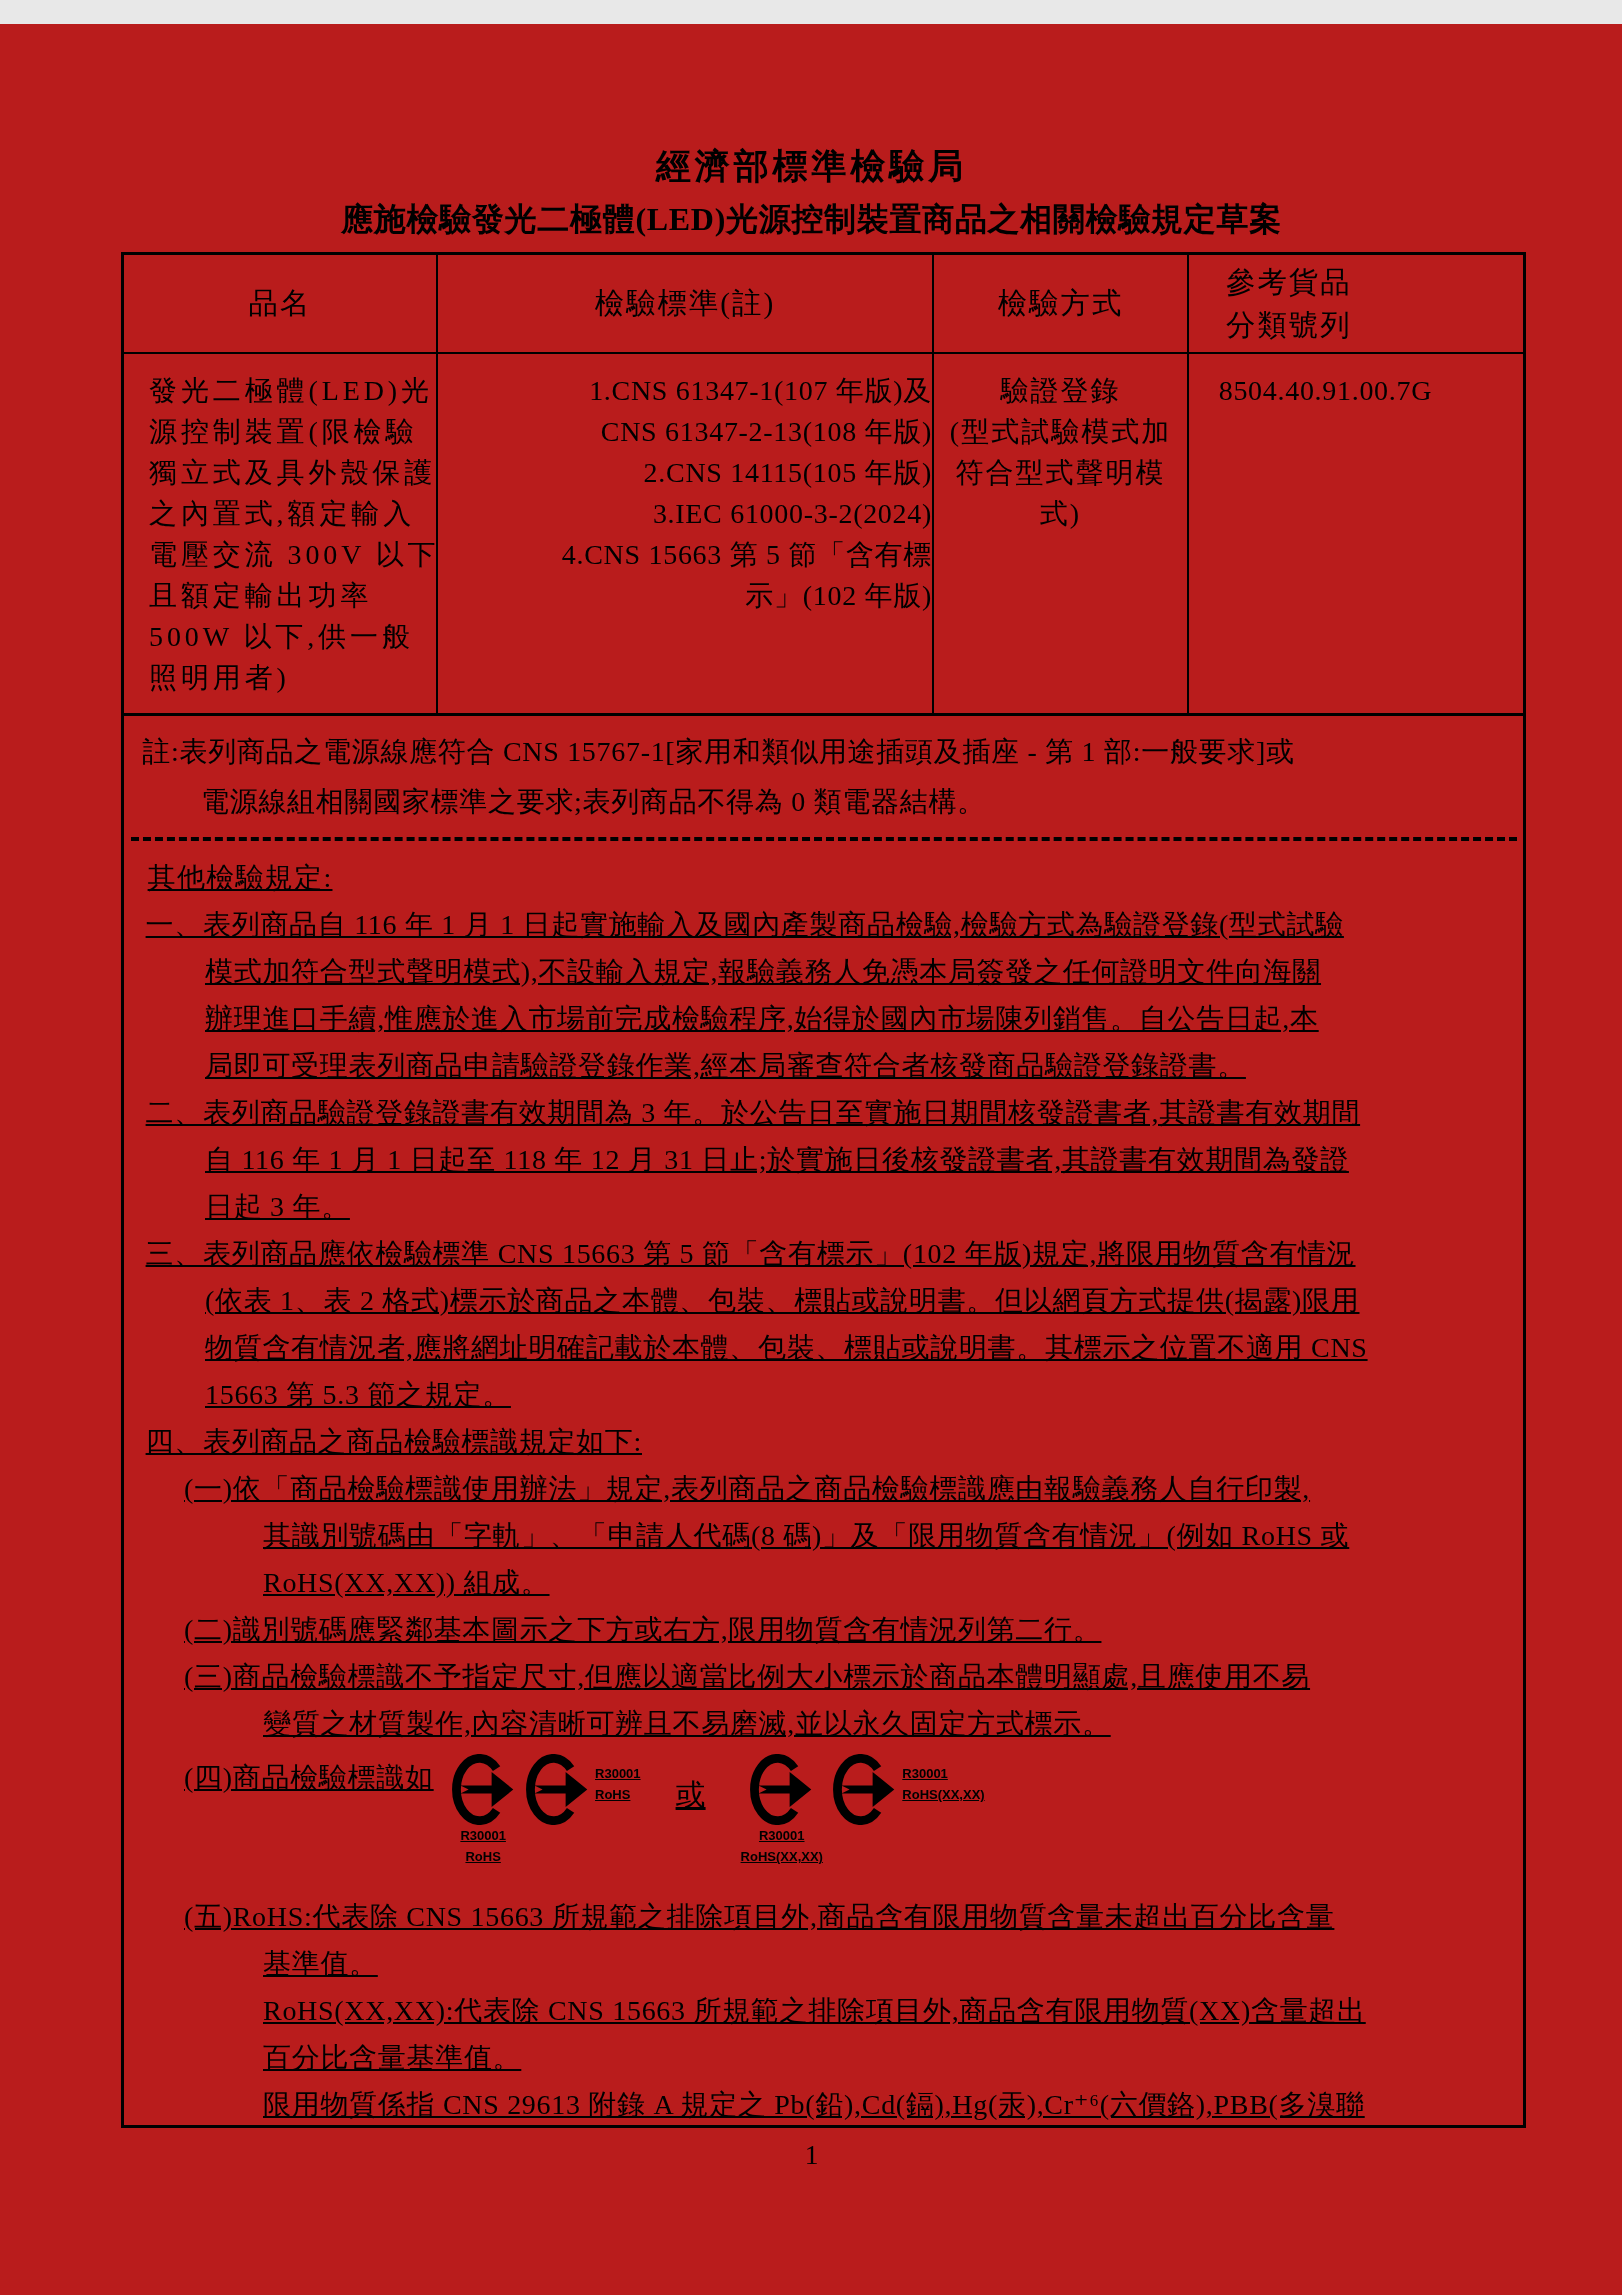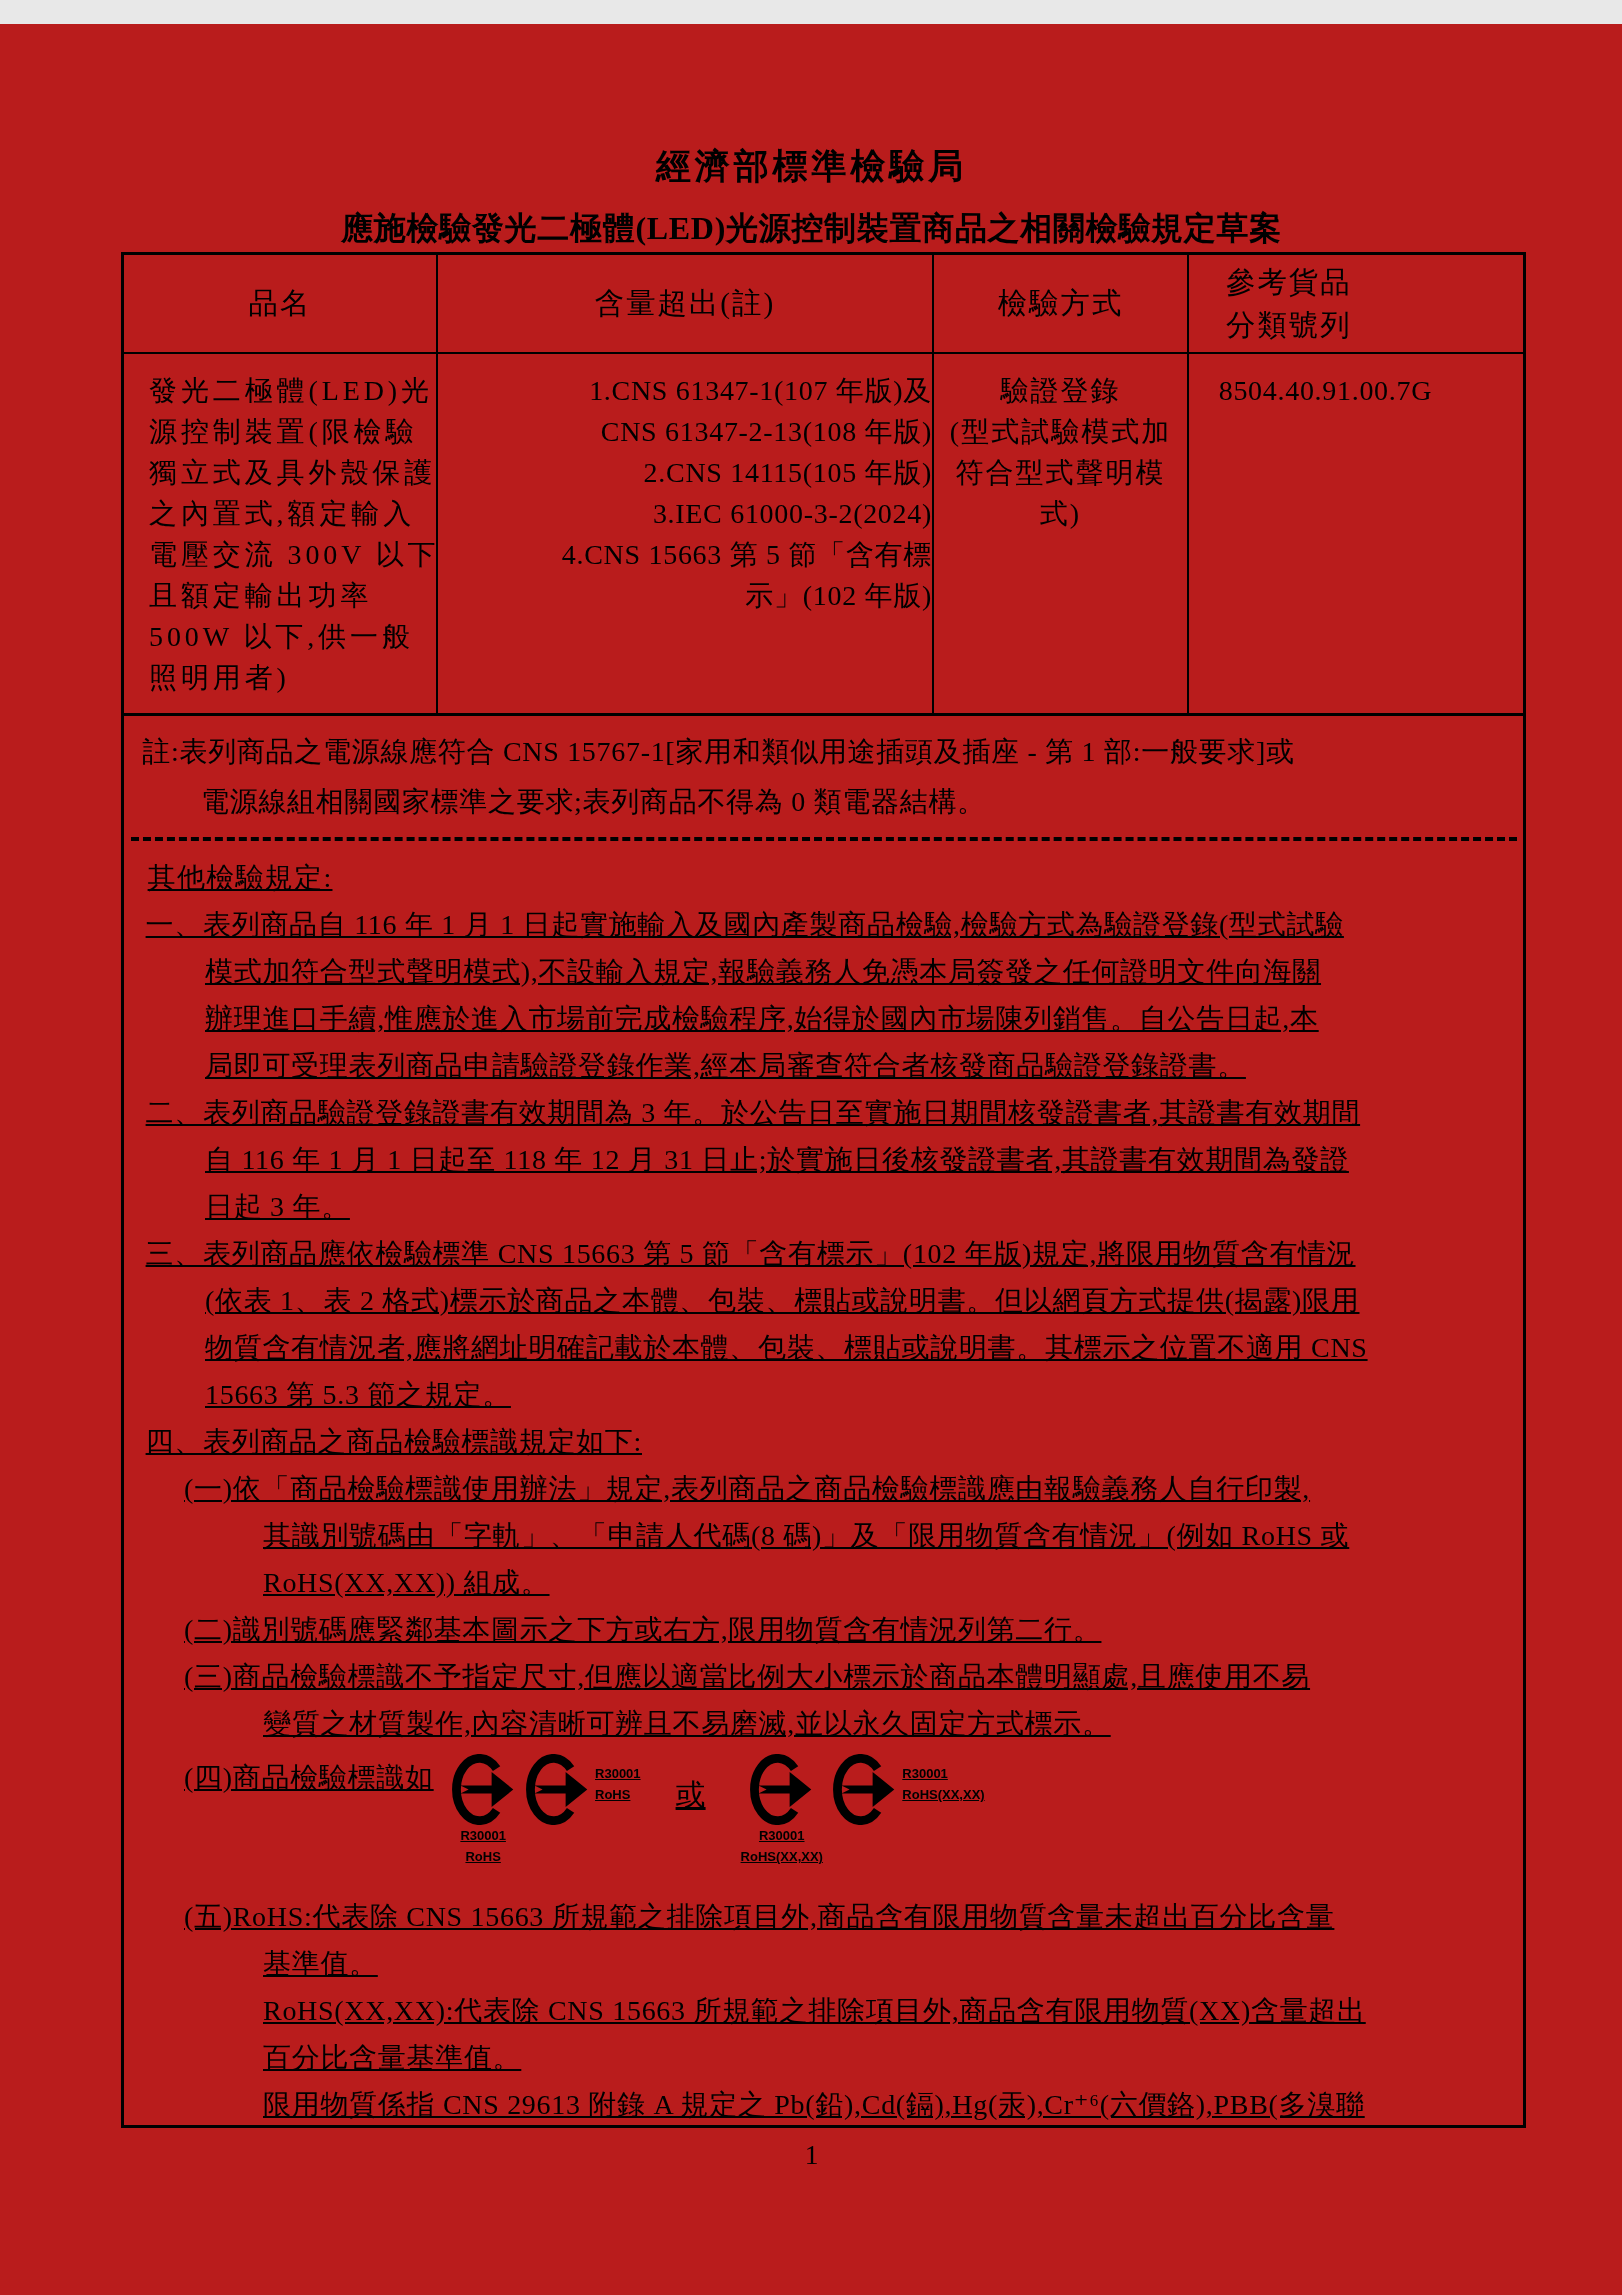--- a/index.html
+++ b/index.html
@@ -5,21 +5,21 @@
   html,body { margin:0; padding:0; background:#e8e8e8; }
   .sheet {
     position:relative; width:1623px; height:2295px; background:#b91c1c; color:#000;
     font-family:"Liberation Serif","DejaVu Serif",serif; overflow:hidden;margin-top:24px;
   }
   .title {
     position:absolute; top:119px; left:0; width:100%; text-align:center;
     font-size:35px; font-weight:bold; letter-spacing:3.9px;
   }
   .subtitle {
-    position:absolute; top:183px; left:0; width:100%; text-align:center;
+    position:absolute; top:174px; left:0; width:100%; text-align:center;
     font-size:32px; font-weight:bold; letter-spacing:0.7px;
   }
   .doc-box {
     position:absolute; left:121px; top:228px; width:1405px; height:1876px;
     border:3.9px solid #000; box-sizing:border-box;
   }
   
   .insp-grid { display:grid; grid-template-columns:314px 496px 255px auto; border-bottom:3.3px solid #000; }
   .hcell {
     height:99px; border-right:2.6px solid #000; border-bottom:2.6px solid #000; box-sizing:border-box;
@@ -68,21 +68,21 @@
 
 <div class="sheet">
 
   <div class="title">經濟部標準檢驗局</div>
   <div class="subtitle">應施檢驗發光二極體(LED)光源控制裝置商品之相關檢驗規定草案</div>
 
   <div class="doc-box">
 
     <div class="insp-grid">
       <div class="hcell">品名</div>
-      <div class="hcell">含量超出(註)</div>
+      <div class="hcell">檢驗標準(註)</div>
       <div class="hcell">檢驗方式</div>
       <div class="hcell last">
         <div class="two-line">
           <div>參考貨品</div>
           <div>分類號列</div>
         </div>
       </div>
 
       <div class="bcell">
         <div class="prod-line">發光二極體(LED)光</div>

